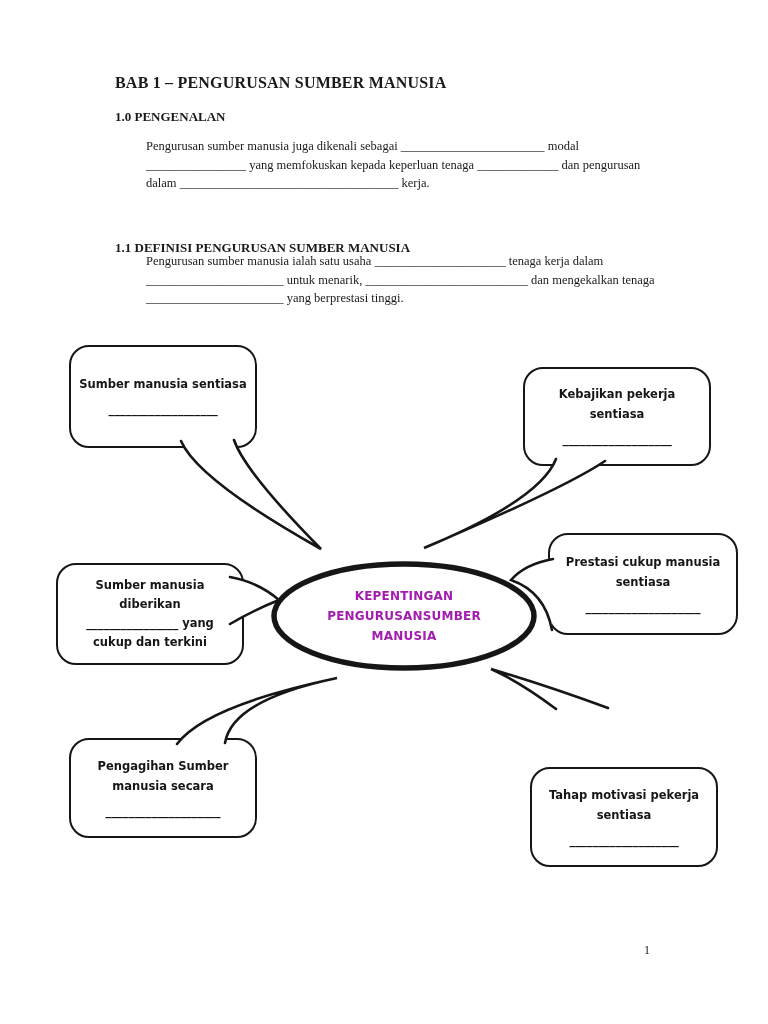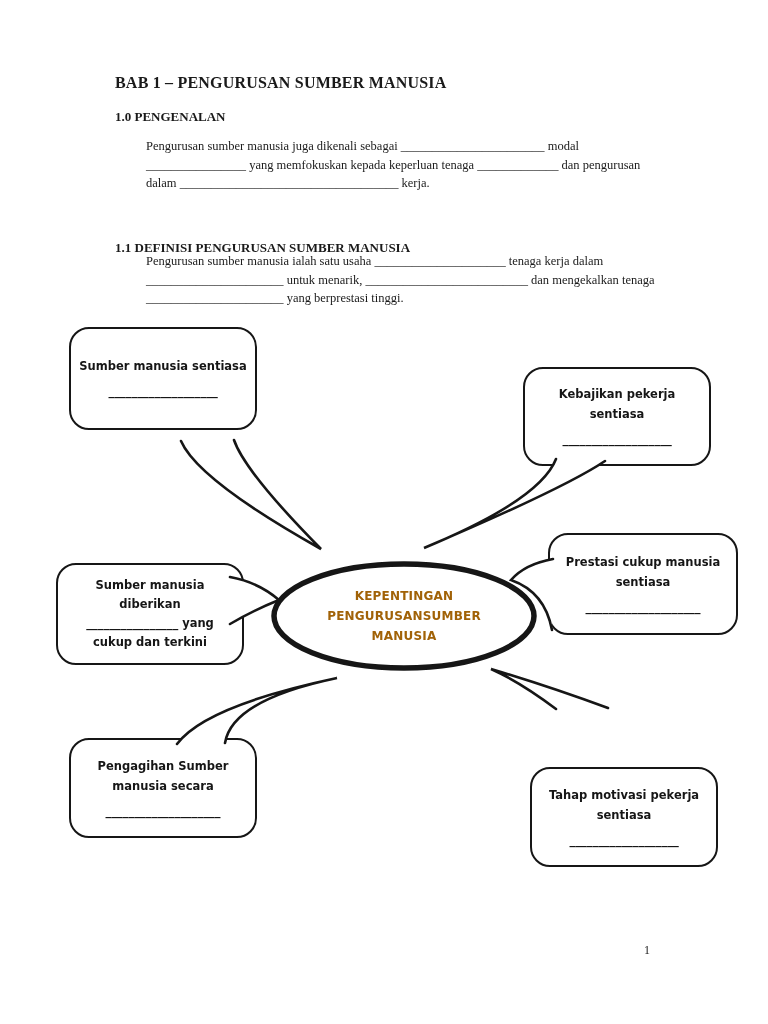--- a/index.html
+++ b/index.html
@@ -45,36 +45,36 @@
     align-items:center;justify-content:center;
     text-align:center;
     font-family:"DejaVu Sans", sans-serif;
     font-weight:bold;font-size:11.5px;line-height:20px;
     color:#161616;
     padding:2px 4px;
     z-index:1;
   }
   .bubble .bline{display:block;white-space:pre;}
   .bubble .blank-gap{margin-top:5px;}
-  .b-sumber-sentiasa{left:69px;top:327px;width:188px;height:103px;}
+  .b-sumber-sentiasa{left:69px;top:345px;width:188px;height:103px;}
   .b-kebajikan{left:523px;top:367px;width:188px;height:99px;}
   .b-prestasi{left:548px;top:533px;width:190px;height:102px;}
   .b-diberikan{left:56px;top:563px;width:188px;height:102px;line-height:19px;}
   .b-pengagihan{left:69px;top:738px;width:188px;height:100px;}
   .b-tahap{left:530px;top:723px;width:188px;height:100px;margin-top:44px;}
   .diagram-svg{
     position:absolute;left:0;top:0;width:768px;height:1024px;
     z-index:2;pointer-events:none;
   }
   .center-label{
     position:absolute;left:284px;top:586px;width:240px;
     text-align:center;
     font-family:"DejaVu Sans", sans-serif;
     font-weight:bold;font-size:12px;line-height:20px;
-    letter-spacing:.2px;color:#a16207;
+    letter-spacing:.2px;color:#a21caf;
     z-index:3;
   }
   .center-label .bline{display:block;white-space:pre;}
 </style>
 </head>
 <body>
 
 <div class="page">
 
   <div class="doc-title">BAB 1 – PENGURUSAN SUMBER MANUSIA</div>

